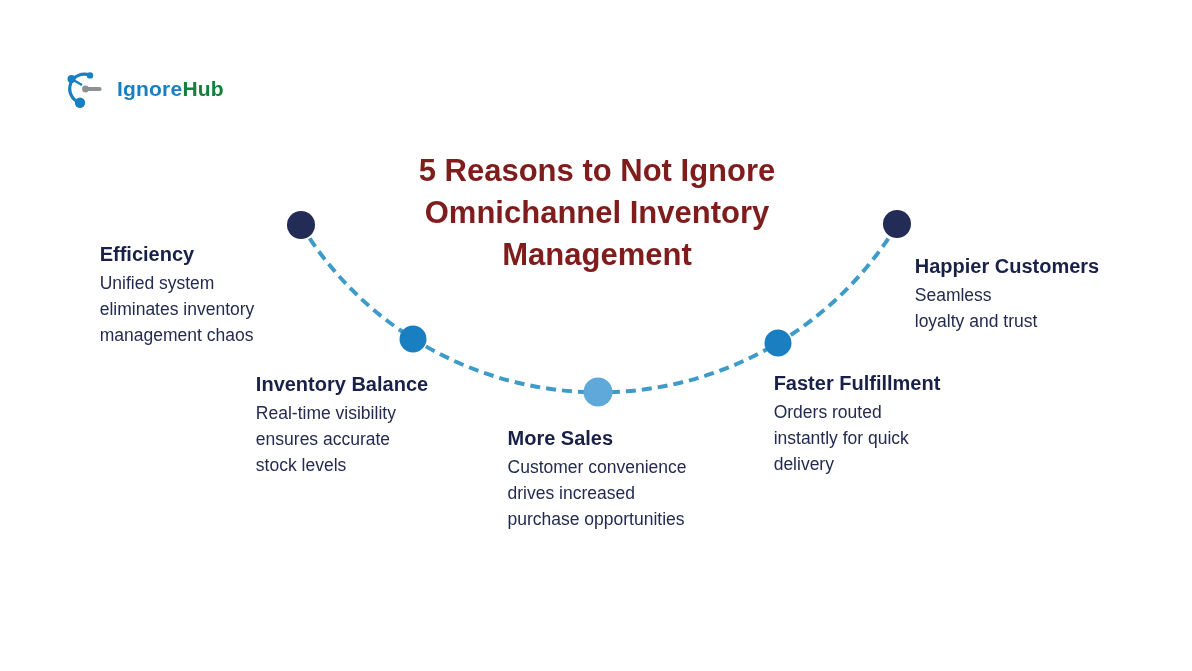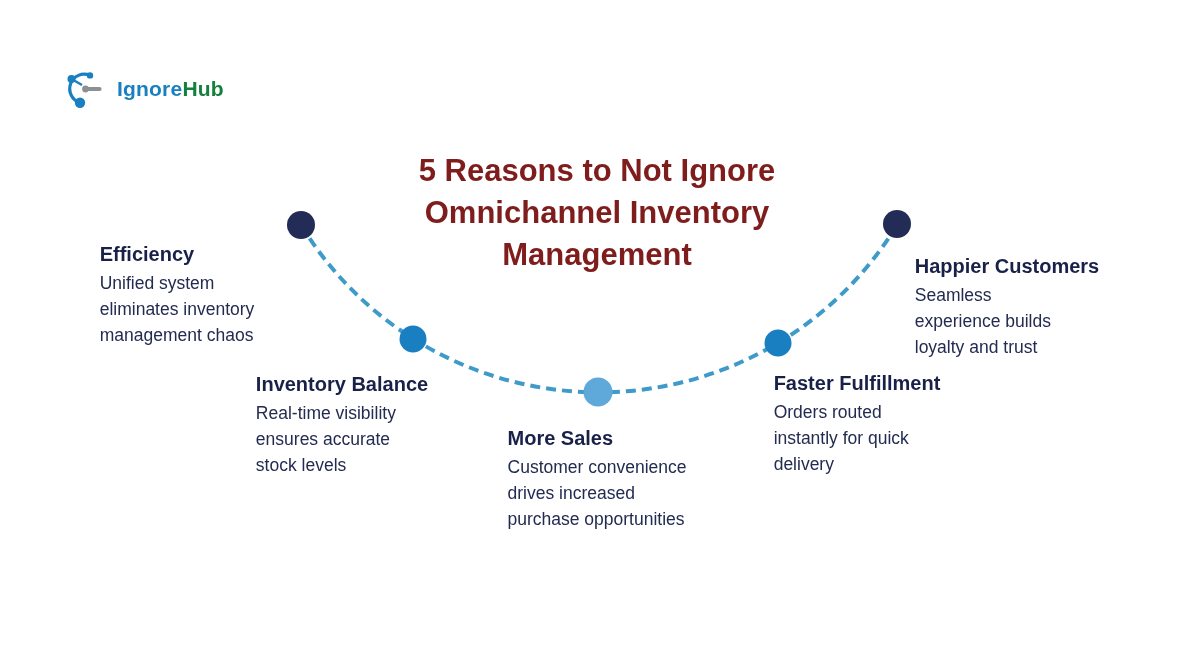--- a/index.html
+++ b/index.html
@@ -140,18 +140,17 @@
       <span>Customer convenience</span>
       <span>drives increased</span>
       <span>purchase opportunities</span>
     </p>
   </div>
 
   <div class="item item-5">
     <h3>Happier Customers</h3>
     <p>
       <span>Seamless</span>
-      <span>experience builds</span>
       <span>loyalty and trust</span>
     </p>
   </div>
 
 </div>
 
 </body></html>

